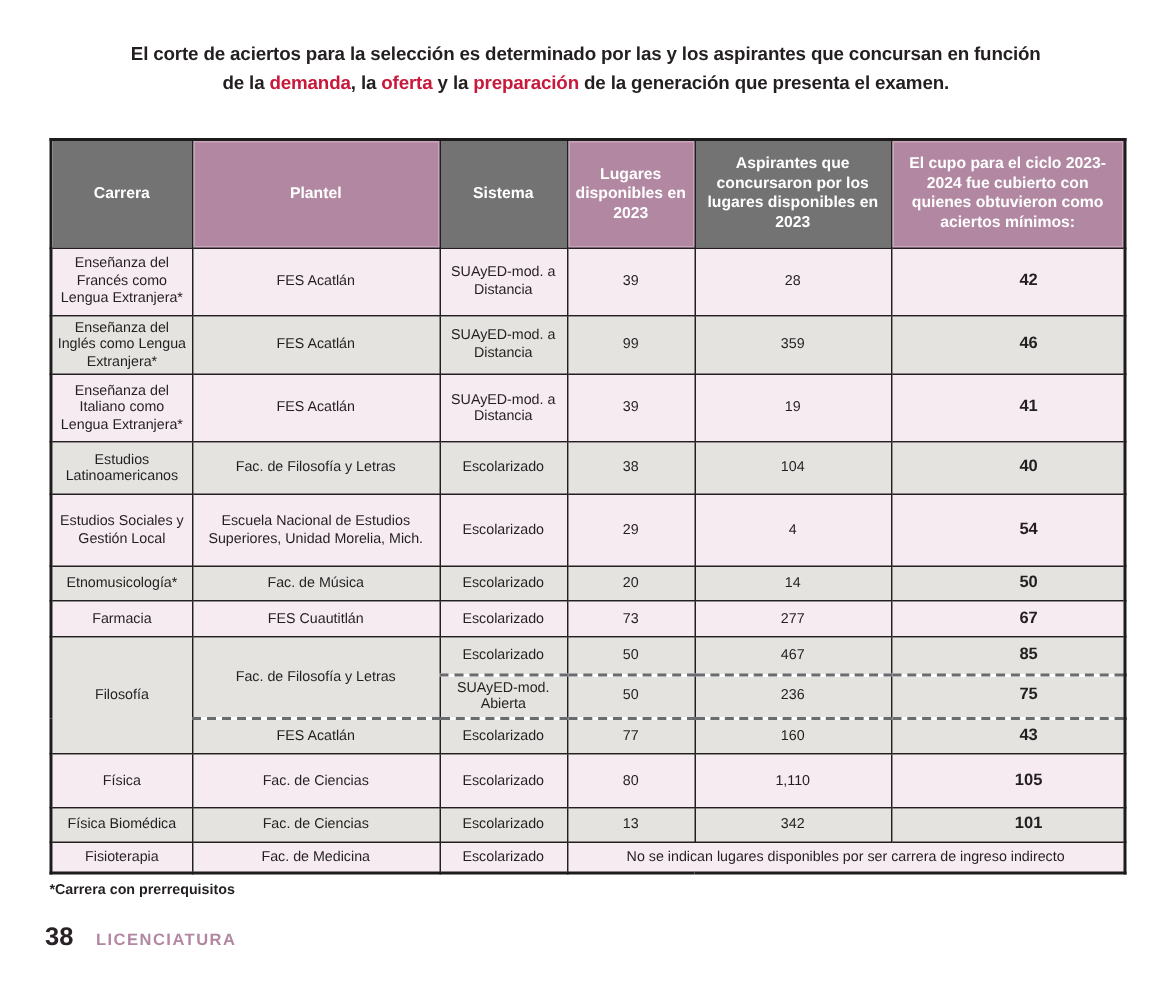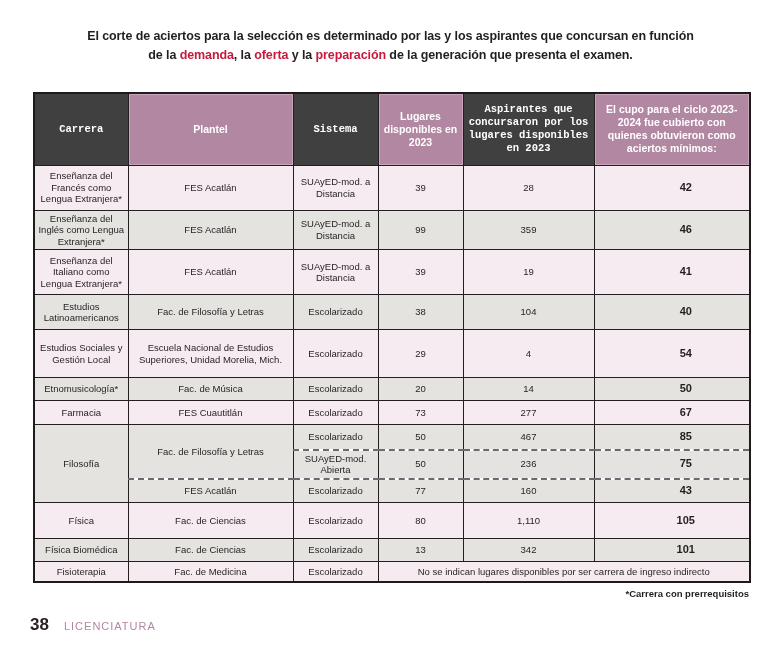--- a/index.html
+++ b/index.html
@@ -28,37 +28,37 @@
     table-layout:fixed;
     margin:27px 0 0 33px;
     width:716px;
     border:2px solid #1d1b1c;
   }
   .tbl th,.tbl td{border:1px solid #231f20;overflow:hidden;}
   .tbl th{
     font-size:10.5px;line-height:13px;font-weight:bold;color:#ffffff;
     padding:2px 3px;text-align:center;vertical-align:middle;
   }
-  th.dark{background:#404040;font-family:Liberation Mono, monospace;}
+  th.dark{background:#737373;}
   th.mauve{background:#b287a2;box-shadow:inset 0 0 0 1px #c9a4bb;}
   .tbl td{
     font-size:9.5px;line-height:11.5px;text-align:center;
     vertical-align:middle;padding:2px 3px;color:#231f20;
   }
   tr.pink>td{background:#f6ebf1;}
   tr.gray>td{background:#e4e3e0;}
   td.score{font-weight:bold;font-size:11px;padding-left:31px;}
   td.dash{border-top:2px dashed #6a6b6e;}
   .footnote{
-    width:716px;margin:5px 0 0 33px;text-align:right;
+    width:716px;margin:5px 0 0 33px;text-align:left;
     font-weight:bold;font-size:9.5px;color:#231f20;
   }
   .pagefoot{display:flex;align-items:baseline;gap:15px;margin:16px 0 0 30px;}
   .pagenum{font-size:17px;font-weight:bold;color:#2a2126;}
-  .section{font-size:11px;font-weight:normal;color:#b287a2;letter-spacing:1px;}
+  .section{font-size:11px;font-weight:bold;color:#b287a2;letter-spacing:1px;}
 </style>
 </head>
 <body>
 
 <div class="intro">
   <div>El corte de aciertos para la selección es determinado por las y los aspirantes que concursan en función</div>
   <div><span>de la </span><span class="red">demanda</span><span>, la </span><span class="red">oferta</span><span> y la </span><span class="red">preparación</span><span> de la generación que presenta el examen.</span></div>
   <div class="warning">
   </div>
 </div>

